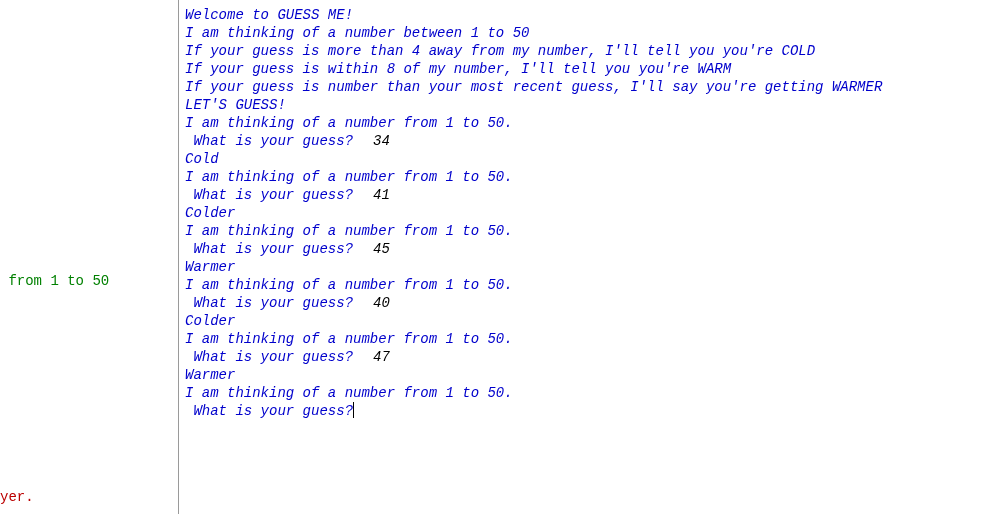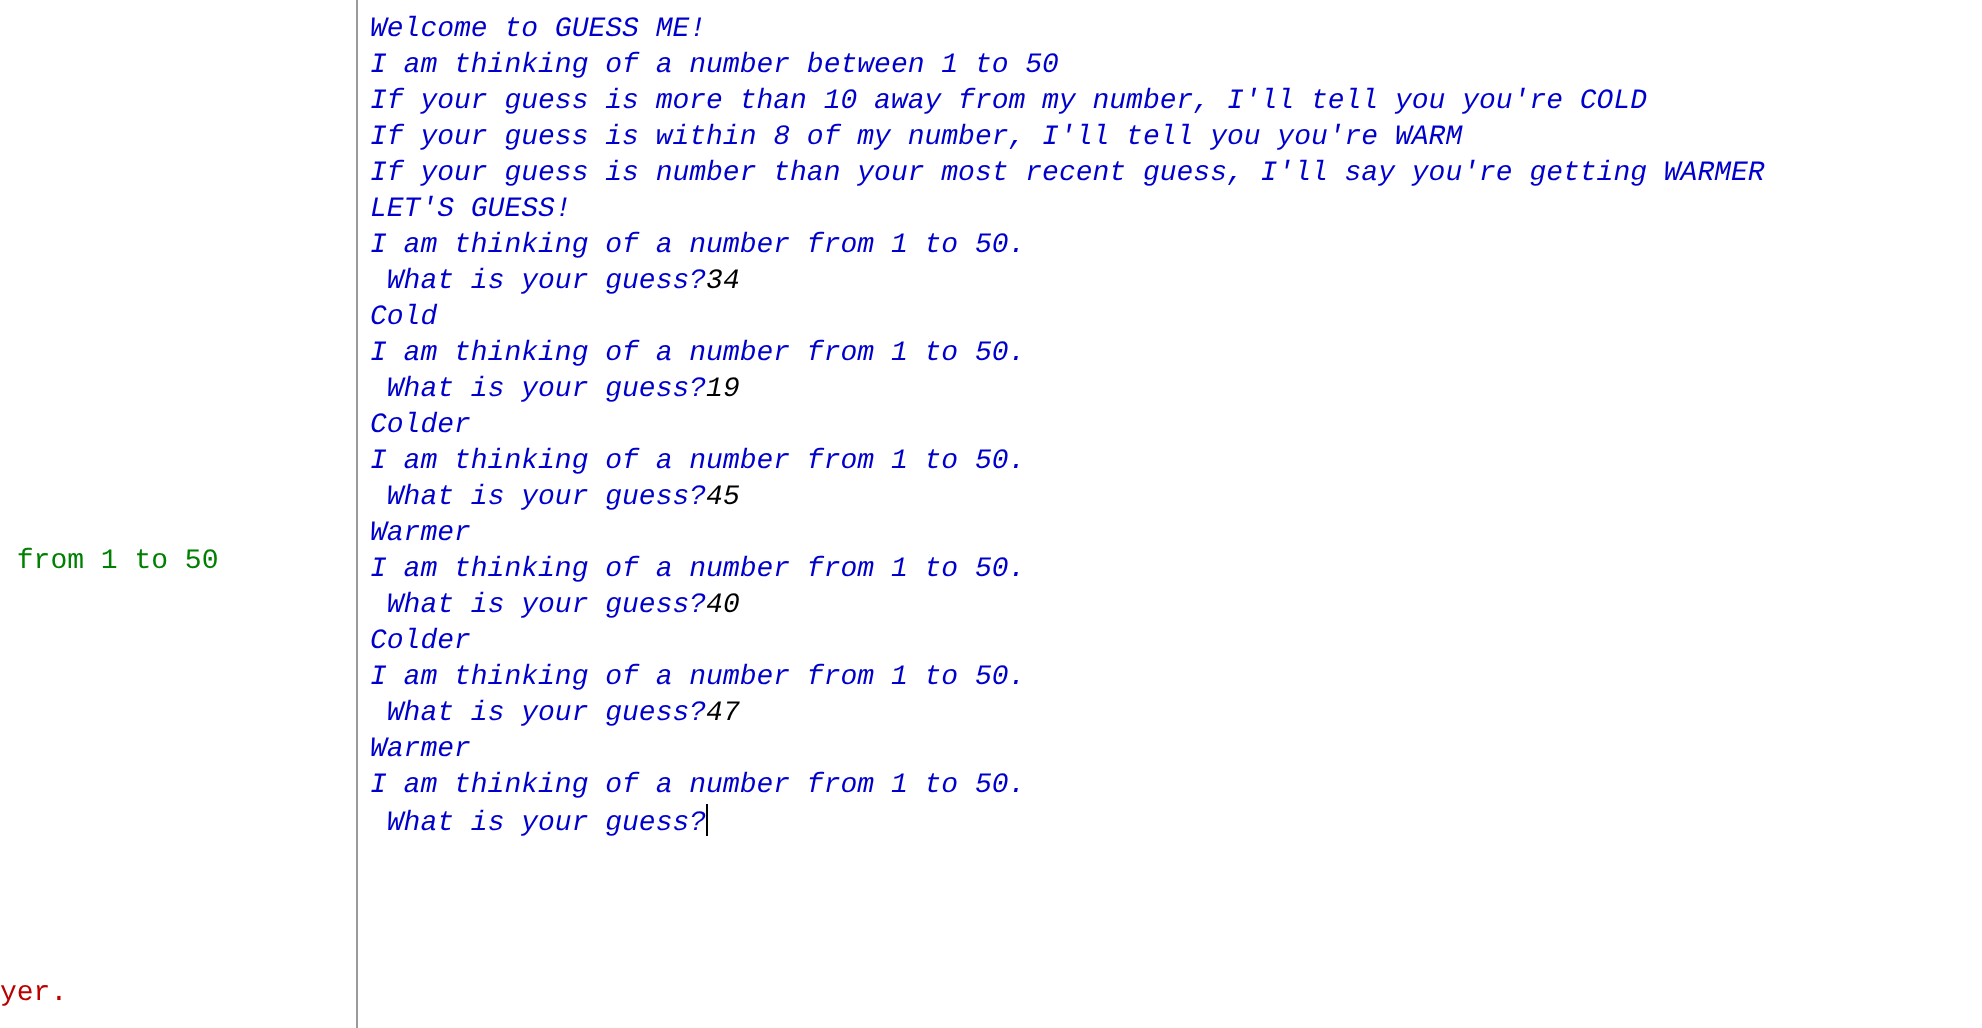--- a/index.html
+++ b/index.html
@@ -38,21 +38,21 @@
     background: #ffffff;
     padding: 6px 6px 0 6px;
     white-space: pre-wrap;
     word-break: break-all;
     overflow: hidden;
     position: relative;
   }
   .blue  { color: #0000cc; }
   .green { color: #008000; }
   .red   { color: #bb0000; }
-  .black { color: #000000; }
+  .black { color: #000000; margin-left: 20px; }
   .cursor {
     display: inline-block;
     width: 1px;
     height: 16px;
     background: #000000;
     vertical-align: -3px;
   }
   
   span { white-space: inherit; font-style: italic; }
 </style>
@@ -85,29 +85,29 @@
     
     
     
     
   </div>
 
   <div class="divider"></div>
 
   <div class="right"><span class="blue">Welcome to GUESS ME!</span>
 <span class="blue">I am thinking of a number between 1 to 50</span>
-<span class="blue">If your guess is more than 10 away from my number, I'll tell you you're COLD</span>
+<span class="blue">If your guess is more than 4 away from my number, I'll tell you you're COLD</span>
 <span class="blue">If your guess is within 8 of my number, I'll tell you you're WARM</span>
 <span class="blue">If your guess is number than your most recent guess, I'll say you're getting WARMER</span>
 <span class="blue">LET'S GUESS!</span>
 <span class="blue">I am thinking of a number from 1 to 50.</span>
 <span class="blue"> What is your guess?</span><span class="black">34</span>
 <span class="blue">Cold</span>
 <span class="blue">I am thinking of a number from 1 to 50.</span>
-<span class="blue"> What is your guess?</span><span class="black">19</span>
+<span class="blue"> What is your guess?</span><span class="black">41</span>
 <span class="blue">Colder</span>
 <span class="blue">I am thinking of a number from 1 to 50.</span>
 <span class="blue"> What is your guess?</span><span class="black">45</span>
 <span class="blue">Warmer</span>
 <span class="blue">I am thinking of a number from 1 to 50.</span>
 <span class="blue"> What is your guess?</span><span class="black">40</span>
 <span class="blue">Colder</span>
 <span class="blue">I am thinking of a number from 1 to 50.</span>
 <span class="blue"> What is your guess?</span><span class="black">47</span>
 <span class="blue">Warmer</span>

